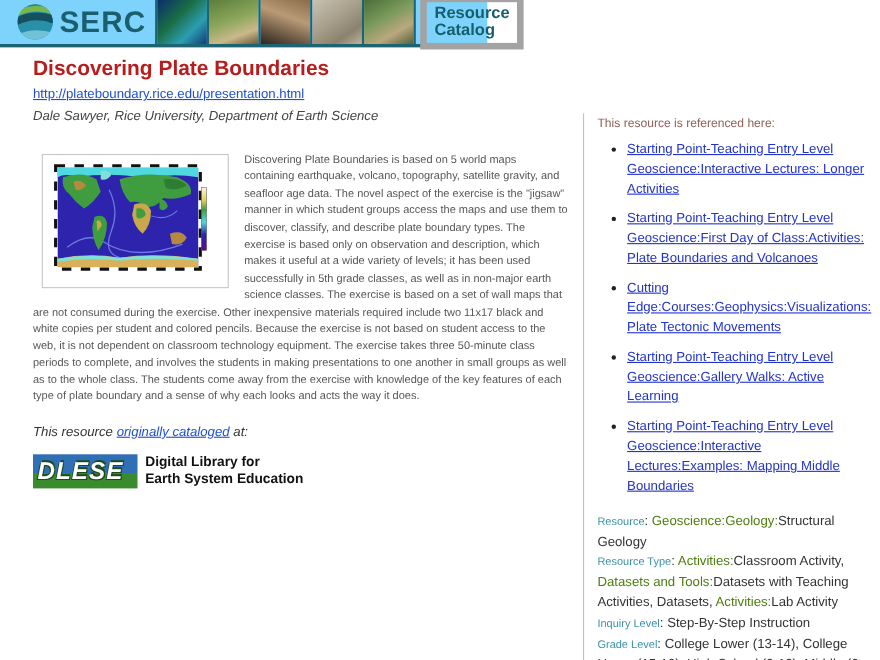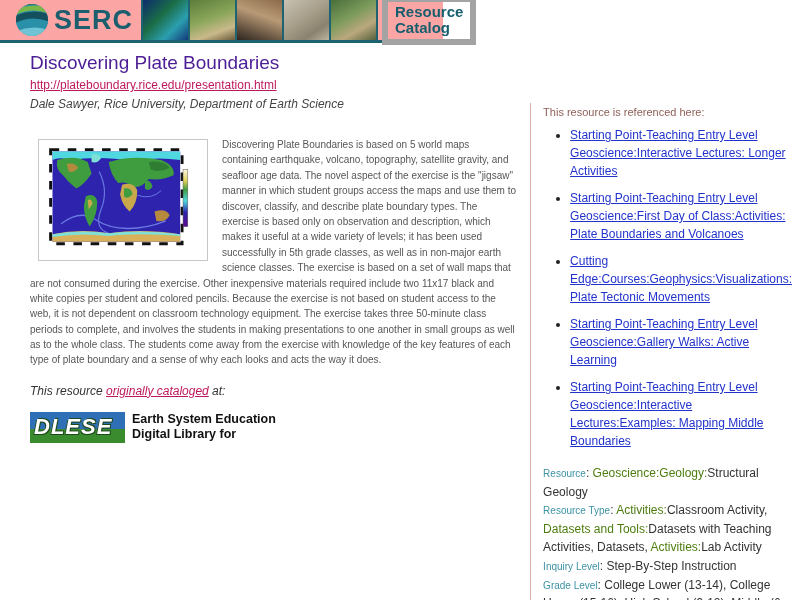--- a/index.html
+++ b/index.html
@@ -1,43 +1,43 @@
 <!DOCTYPE html>
 <html><head>
 <meta charset="utf-8">
 <style>
   * { margin:0; padding:0; box-sizing:border-box; }
   html,body { width:800px; height:600px; overflow:hidden; background:#fff;
     font-family:"Liberation Sans", sans-serif; }
 
   
   .hdr { display:flex; align-items:stretch; width:443px; height:43px;
-    border-bottom:3px solid #1d6372; background:#fca5a5; }
+    border-bottom:3px solid #1d6372; background:#7dd3fc; }
   .logo { display:flex; align-items:center; gap:4px; padding:3px 8px 3px 14px; }
   .logo svg { display:block; }
   .logo-text { font-size:27px; font-weight:bold; color:#1b5e6e; letter-spacing:1px; }
   .thumbstrip { display:flex; border-left:2px solid #1d6372; }
   .thumb { width:47px; height:100%; border-right:2px solid #1d6372; }
   .th1 { background:linear-gradient(135deg,#0b2d6b 0%,#1b6d46 40%,#2b9fb0 70%,#123a7a 100%); }
   .th2 { background:linear-gradient(160deg,#5c7d3a 0%,#8aa65a 45%,#c9b98a 75%,#6b5a3a 100%); }
   .th3 { background:linear-gradient(200deg,#8a6a4a 0%,#b99a76 40%,#5a4a3a 80%,#2e2620 100%); }
   .th4 { background:linear-gradient(145deg,#c9c2b2 0%,#a39a86 50%,#8a826e 75%,#bdb4a0 100%); }
   .th5 { background:linear-gradient(150deg,#4a6e3a 0%,#7a9a5a 40%,#baa87e 70%,#55603a 100%); }
   .catbox { align-self:center; margin-left:4px; border:6px solid #a3a3a3; padding:2px 7px;
     font-size:15px; line-height:1.1; font-weight:bold; color:#175e6d; white-space:pre-line; }
 
   
   .content { display:flex; align-items:stretch; min-height:557px; }
   .main-col { width:537px; padding:5px 14px 0 30px; }
   .sidebar { flex:1; margin-top:60px; border-left:1px solid #dcb6ae;
     padding:3px 8px 0 12px; }
 
   
-  h1.title { font-size:19px; font-weight:400; color:#4c1d95; margin-top:4px; }
-  a { color:#be185d; }
+  h1.title { font-size:19px; font-weight:700; color:#b91c1c; margin-top:4px; }
+  a { color:#1d4ed8; }
   .url { display:inline-block; font-size:12px; margin-top:4px; }
   .byline { font-size:12px; font-style:italic; color:#444; margin-top:4px; }
   .desc { margin-top:26px; font-size:10px; line-height:1.54; color:#565656; }
   .mapfig { float:left; width:170px; height:122px; background:#fff;
     border:1px solid #c6c6c6; padding:3px; margin:2px 14px 6px 8px; }
   .mapfig svg { width:100%; height:100%; display:block; }
   .cataloged { font-size:12px; font-style:italic; color:#333; margin-top:16px; clear:none; }
   .dlese { display:flex; align-items:center; gap:7px; margin-top:14px; }
   .dlese-logo { width:95px; height:31px; position:relative; overflow:hidden;
     background:linear-gradient(#2f6fb5 0%, #2f6fb5 55%, #3a8a2e 55%, #3a8a2e 100%); }
@@ -150,22 +150,22 @@
 
     <div class="cataloged">
       <span>This resource </span><a href="#">originally cataloged</a><span> at:</span>
     </div>
 
     <div class="dlese">
       <div class="dlese-logo">
         <span>DLESE</span>
       </div>
       <div class="dlese-name">
+        <div>Digital Library for</div>
         <div>Earth System Education</div>
-        <div>Digital Library for</div>
       </div>
     </div>
   </div>
 
   <div class="sidebar">
     <div class="ref-head">This resource is referenced here:</div>
     <ul class="refs">
         <li><a href="#">Starting Point-Teaching Entry Level Geoscience:Interactive Lectures: Longer Activities</a></li>
         <li><a href="#">Starting Point-Teaching Entry Level Geoscience:First Day of Class:Activities: Plate Boundaries and Volcanoes</a></li>
         <li><a href="#">Cutting Edge:Courses:Geophysics:Visualizations: Plate Tectonic Movements</a></li>

